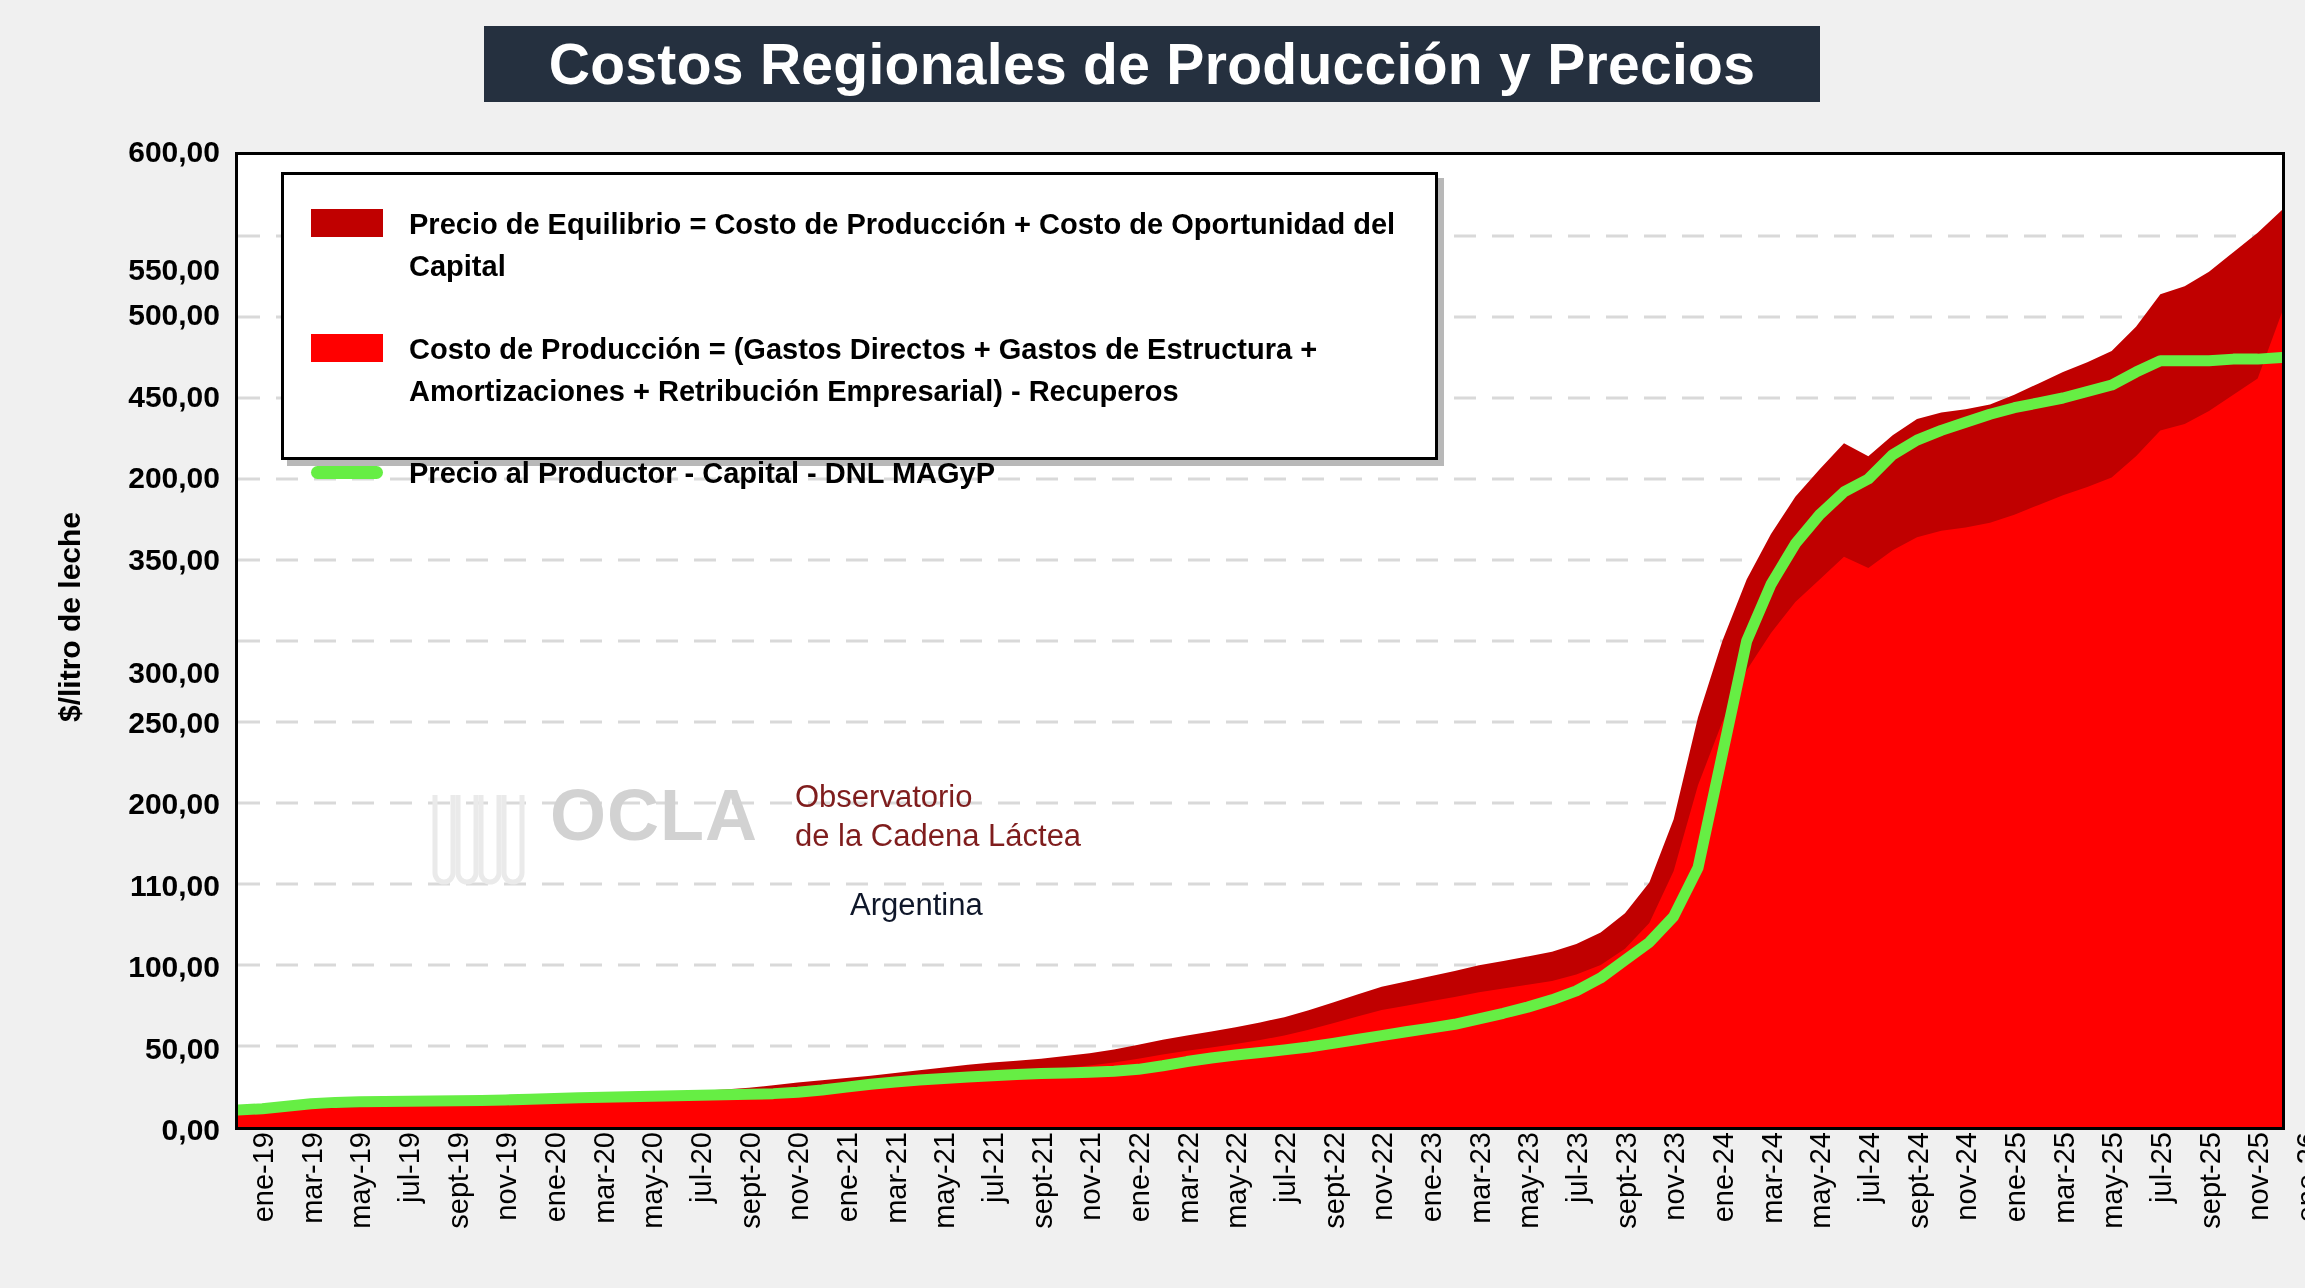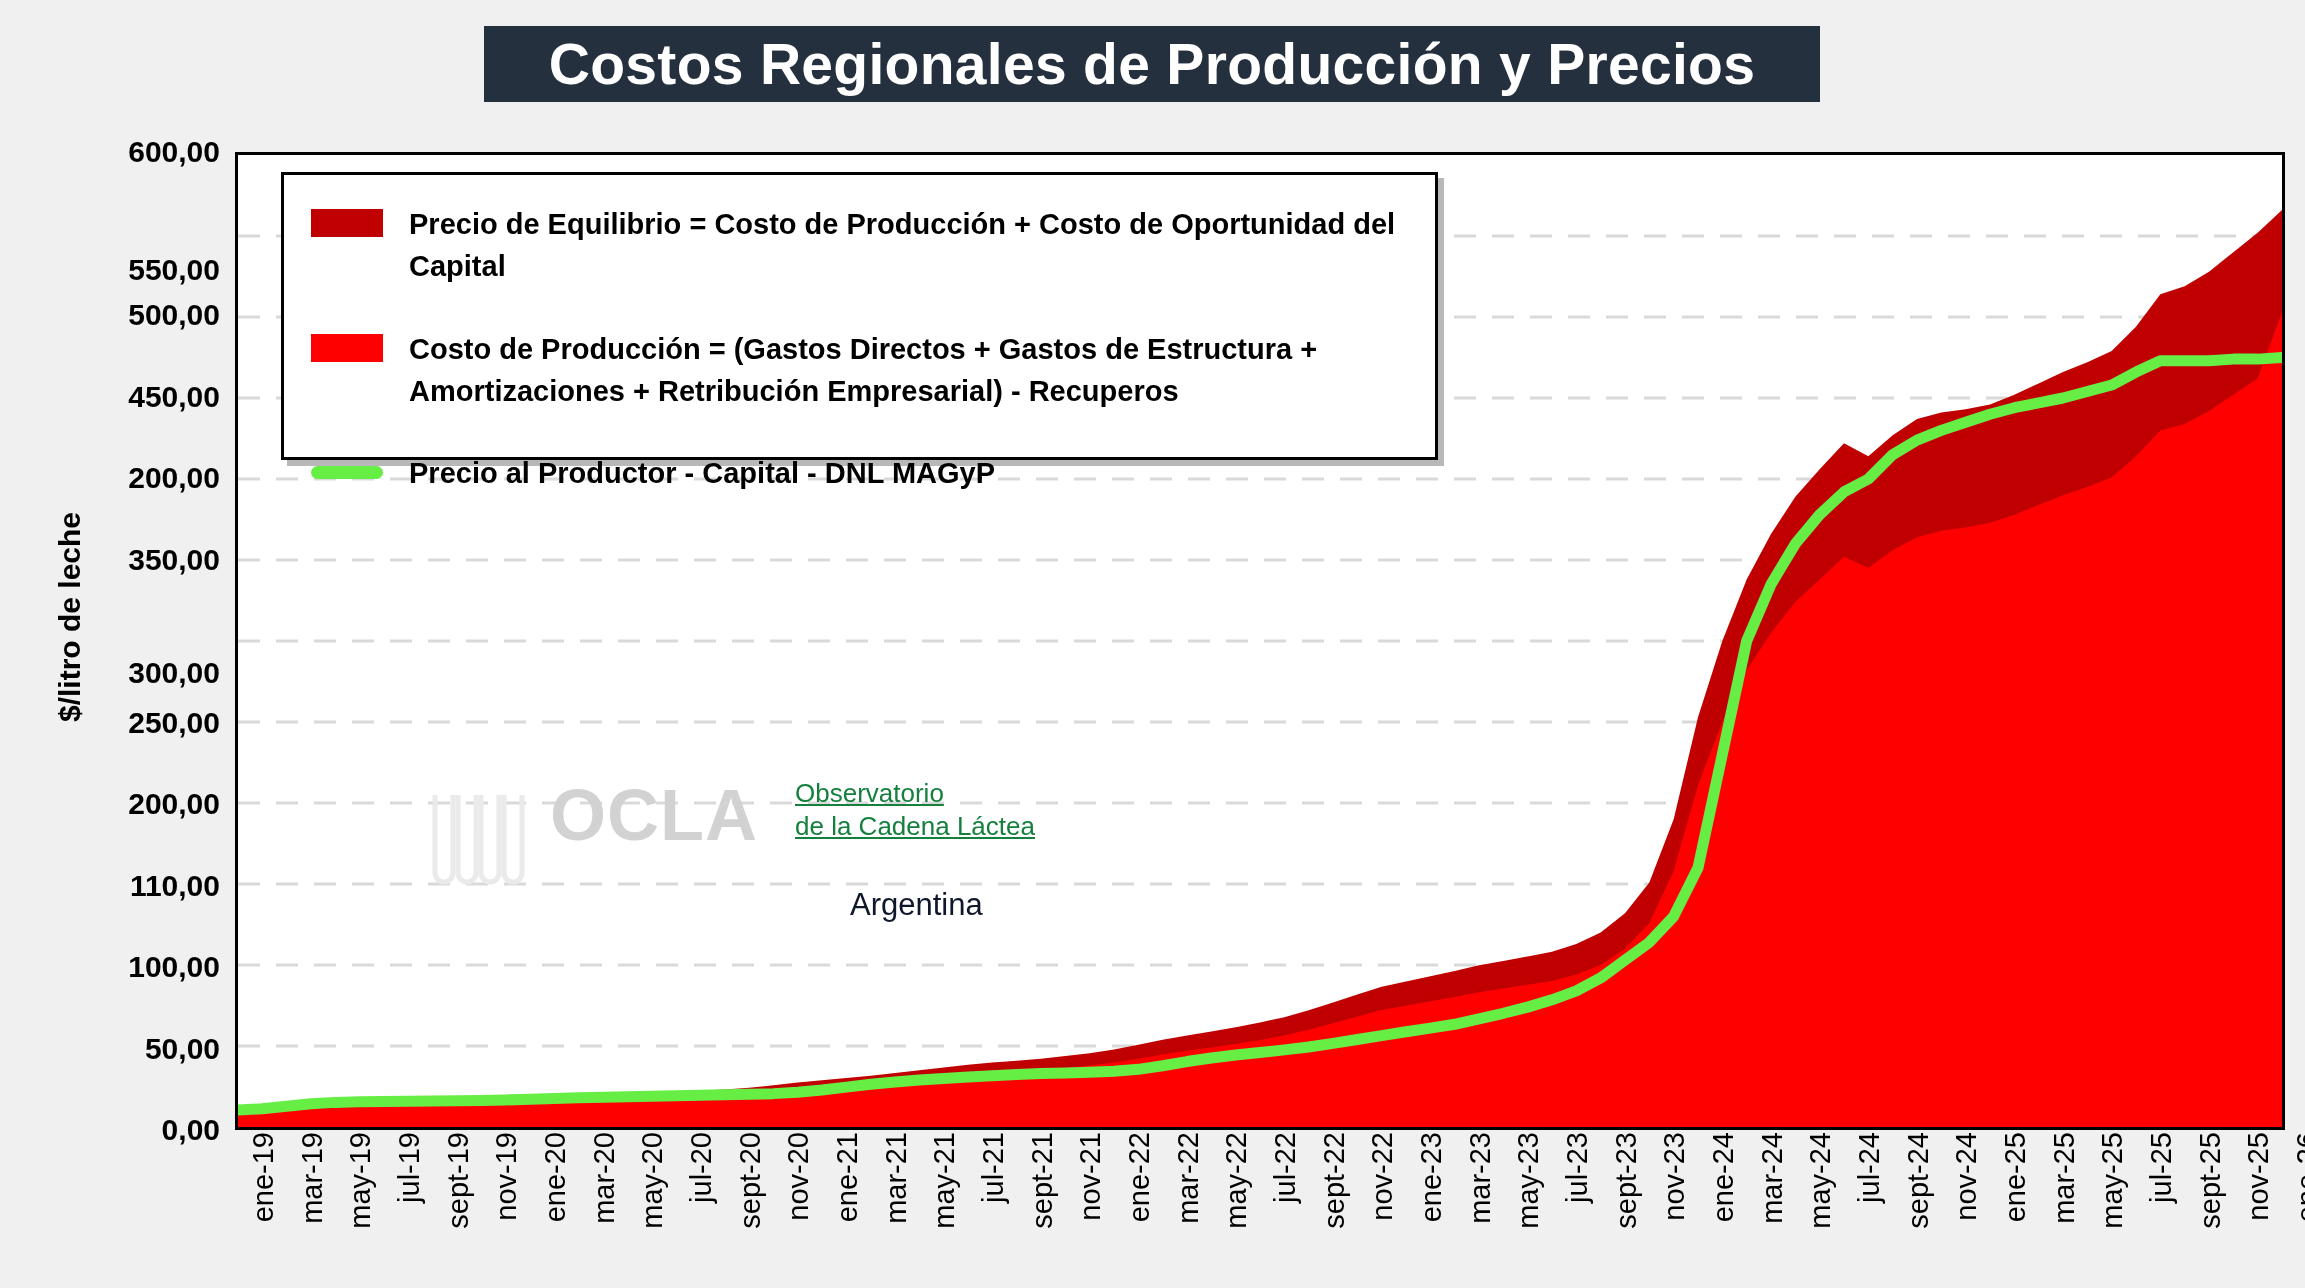--- a/index.html
+++ b/index.html
@@ -46,22 +46,22 @@
   
   .wm{
     position:absolute;left:425px;top:775px;width:800px;height:160px;
     pointer-events:none;user-select:none;
   }
   .wm .ocla{
     position:absolute;left:125px;top:4px;font-size:72px;font-weight:bold;
     color:#D2D2D2;letter-spacing:1px;line-height:1;
   }
   .wm .sub{
-    position:absolute;left:370px;top:2px;font-size:26px;color:#15803d;
-    line-height:1.26;white-space:nowrap;text-decoration:underline;
+    position:absolute;left:370px;top:2px;font-size:31px;color:#7f1d1d;
+    line-height:1.26;white-space:nowrap;
   }
   .wm .arg{
     position:absolute;left:425px;top:112px;font-size:31px;color:#0f172a;
   }
   .wm svg{position:absolute;left:0;top:10px;}
 
   
   .xlabels{position:absolute;left:235px;top:1132px;width:2050px;height:156px;}
   .xlab{
     position:absolute;top:0;

